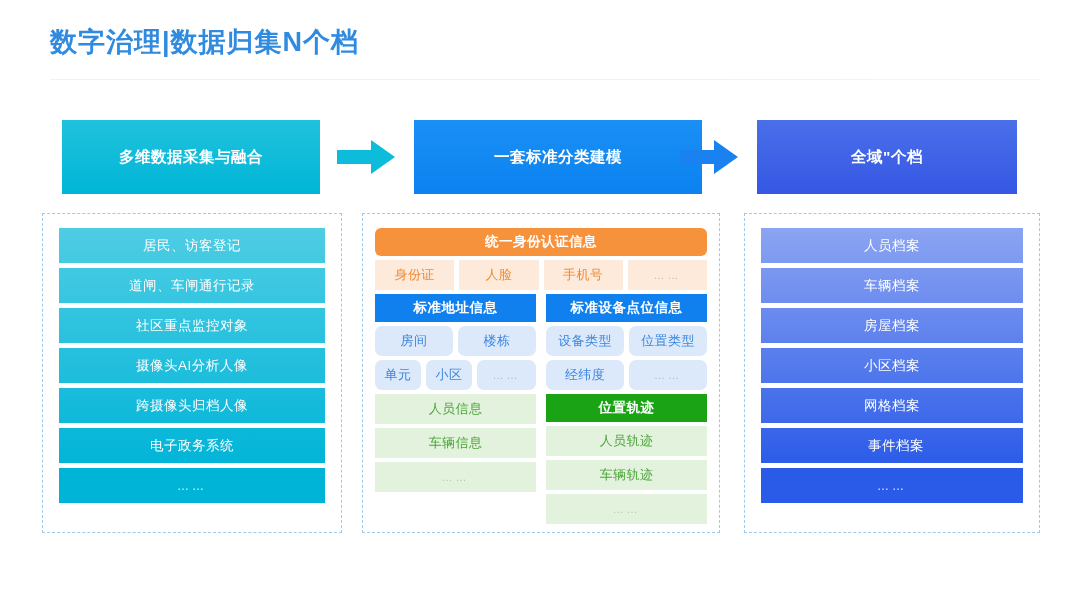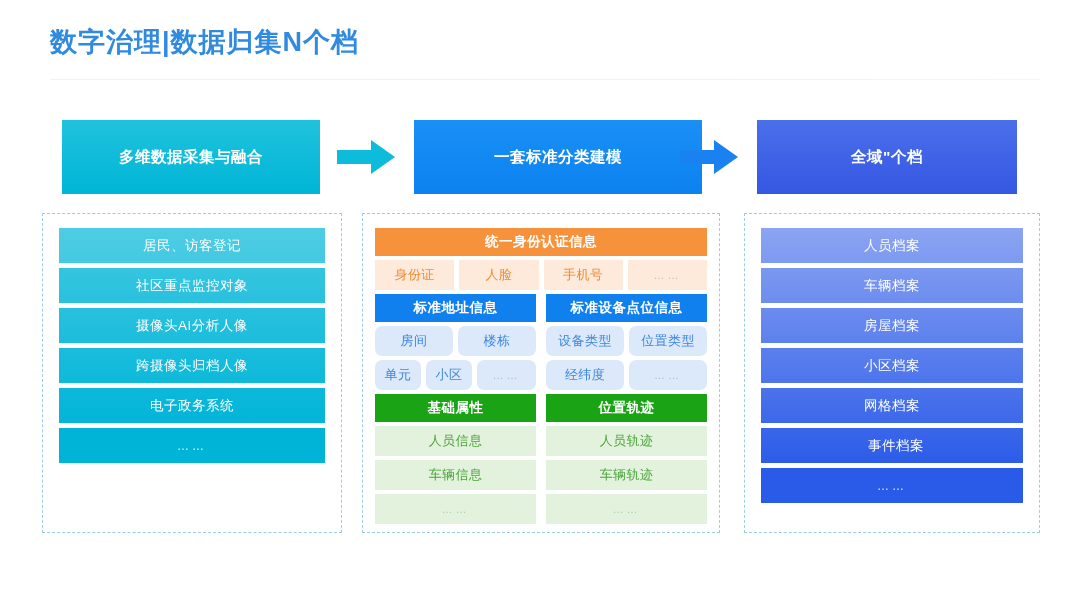--- a/index.html
+++ b/index.html
@@ -58,21 +58,21 @@
   }
   .pill:last-child { margin-bottom: 0; }
   .pill.dots { letter-spacing: 3px; font-size: 12px; color: rgba(255,255,255,.88); }
 
   
   .m-full {
     height: 28px; margin-bottom: 4px;
     display:flex; align-items:center; justify-content:center;
     color:#fff; font-size:13.5px; font-weight:700; letter-spacing:.5px;
   }
-  .m-orange { background:#f7923c; }
+  .m-orange { background:#f7923c;border-radius:6px; }
   .m-row { display:flex; gap:5px; margin-bottom:4px; }
   .m-cell {
     flex:1; height:30px;
     display:flex; align-items:center; justify-content:center;
     font-size:13px; letter-spacing:.4px;
   }
   .m-cell.orange-lt { background:#fdeadb; color:#f08a34; }
   .m-cell.blue-lt   { background:#dce9fa; color:#3b86de;border-radius:7px; }
   .m-cell.green-lt  { background:#e2f2dc; color:#4ba43a; }
   .m-cell.dots { letter-spacing:3px; font-size:11px; color:#bdbdbd; }
@@ -115,20 +115,21 @@
       <svg viewBox="0 0 58 34" xmlns="http://www.w3.org/2000/svg">
         <polygon points="0,10 34,10 34,0 58,17 34,34 34,24 0,24" fill="#1a82f0"></polygon>
       </svg>
     </div>
 
     <div class="hbox h3">全域"个档</div>
   </div>
 
   <div class="col c1">
     <div class="pill" style="background: linear-gradient(rgb(78, 205, 228) 0%, rgb(67, 201, 226) 100%);">居民、访客登记</div>
+    <div class="pill" style="background: linear-gradient(rgb(65, 201, 226) 0%, rgb(54, 197, 224) 100%);">道闸、车闸通行记录</div>
     <div class="pill" style="background: linear-gradient(rgb(52, 197, 224) 0%, rgb(41, 193, 222) 100%);">社区重点监控对象</div>
     <div class="pill" style="background: linear-gradient(rgb(39, 193, 222) 0%, rgb(28, 189, 220) 100%);">摄像头AI分析人像</div>
     <div class="pill" style="background: linear-gradient(rgb(26, 188, 220) 0%, rgb(15, 185, 218) 100%);">跨摄像头归档人像</div>
     <div class="pill" style="background: linear-gradient(rgb(13, 184, 218) 0%, rgb(2, 181, 216) 100%);">电子政务系统</div>
     <div class="pill dots" style="background: linear-gradient(rgb(0, 180, 216) 0%, rgb(0, 180, 216) 100%);">……</div>
   </div>
 
   <div class="col c2">
 
     <div class="m-full m-orange">统一身份认证信息</div>
@@ -147,21 +148,20 @@
         <div class="m-sub">
           <div class="m-cell blue-lt">房间</div>
           <div class="m-cell blue-lt">楼栋</div>
         </div>
         <div class="m-sub">
           <div class="m-cell blue-lt w-narrow">单元</div>
           <div class="m-cell blue-lt w-narrow">小区</div>
           <div class="m-cell blue-lt dots">……</div>
         </div>
 
-        <div class="m-full m-head-green">基础属性</div>
         <div class="m-stack">
           <div class="m-cell green-lt">人员信息</div>
           <div class="m-cell green-lt">车辆信息</div>
           <div class="m-cell green-lt dots">……</div>
         </div>
       </div>
 
       <div class="m-half">
         <div class="m-full m-head-blue">标准设备点位信息</div>
         <div class="m-sub">

